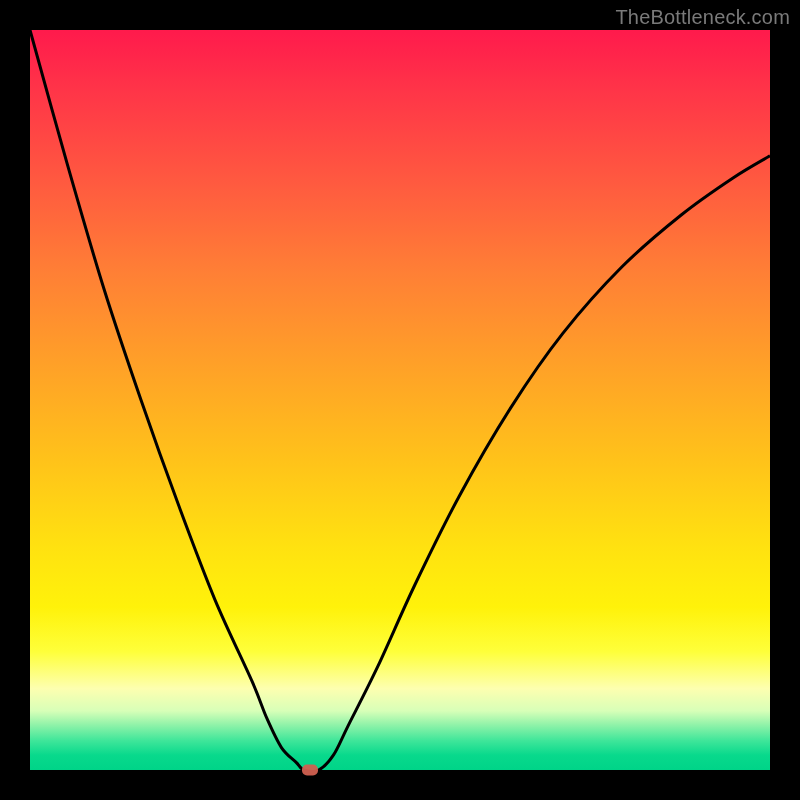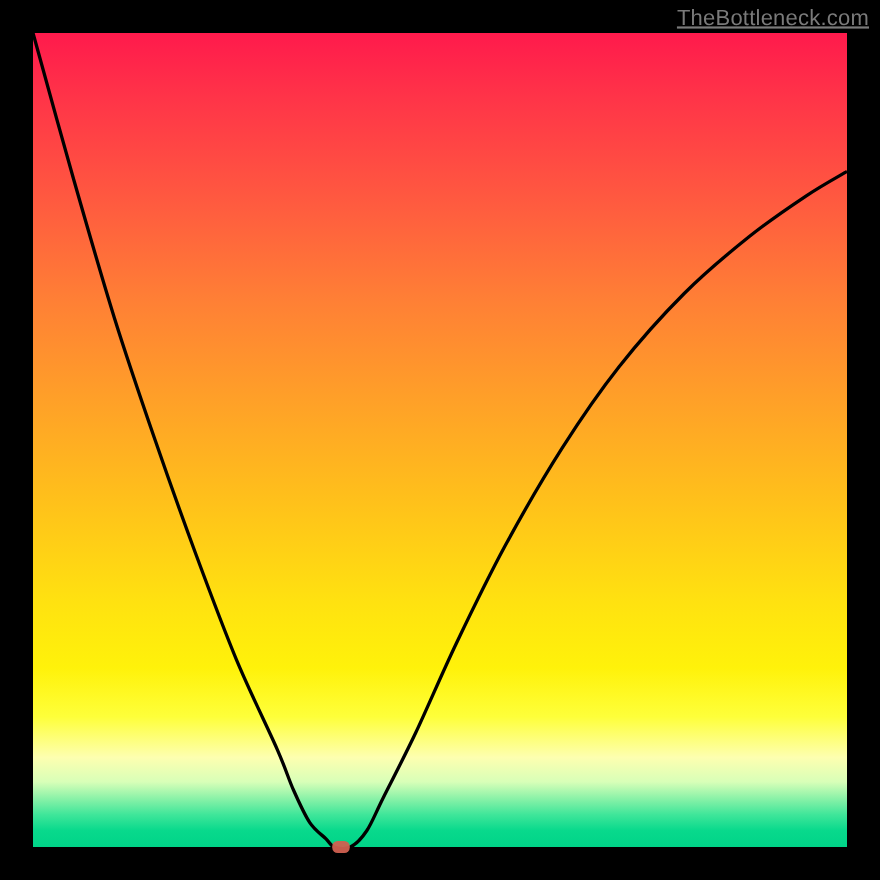--- a/index.html
+++ b/index.html
@@ -60,21 +60,20 @@
     transform: translate(-50%, -50%);
   }
   .watermark {
     position: absolute;
     top: 6px;
     right: 10px;
     color: #7a7a7a;
     font-size: 20px;
     font-weight: 500;
     letter-spacing: 0.2px;
-    text-decoration: underline;
   }
 </style>
 </head>
 <body>
 
 <div class="frame">
   <div class="plot">
     <svg class="curve-svg" viewBox="0 0 740 740" preserveAspectRatio="none">
       <path id="curve-path" d="M 0 0 C 5.92 21.31200000000001, 25.16 91.76000000000005, 37 133.20000000000005 C 48.84 174.64000000000004, 62.16 221.11200000000002, 74 259 C 85.84 296.888, 99.16 335.664, 111 370 C 122.84 404.336, 136.16 441.632, 148 473.6 C 159.84 505.56800000000004, 173.16 541.3839999999999, 185 569.8 C 196.84 598.216, 213.712 632.2560000000001, 222 651.2 C 230.288 670.144, 232.06400000000002 677.5440000000001, 236.8 688.2 C 241.536 698.856, 246.86400000000003 710.6959999999999, 251.60000000000002 717.8 C 256.336 724.904, 262.84799999999996 729.048, 266.4 732.6 C 269.952 736.152, 270.248 738.816, 273.8 740 C 277.35200000000003 741.184, 283.86400000000003 742.3679999999999, 288.6 740 C 293.336 737.6320000000001, 298.664 732.3040000000001, 303.4 725.2 C 308.13599999999997 718.096, 311.096 709.808, 318.2 695.6 C 325.304 681.392, 337.14399999999995 658.896, 347.79999999999995 636.4 C 358.45599999999996 613.904, 371.776 582.232, 384.8 555 C 397.824 527.768, 413.808 494.616, 429.2 466.2 C 444.592 437.784, 464.424 403.44800000000004, 481 377.40000000000003 C 497.576 351.35200000000003, 515.04 325.8960000000001, 532.8 303.40000000000003 C 550.56 280.904, 573.056 255.74399999999997, 592 236.79999999999995 C 610.944 217.85599999999994, 633.44 199.208, 651.2 185 C 668.96 170.792, 688.792 157.47199999999998, 703 148 C 717.208 138.52800000000002, 734.08 129.35200000000006, 740 125.80000000000007" fill="none" stroke="#000" stroke-width="3"></path>
     </svg>

